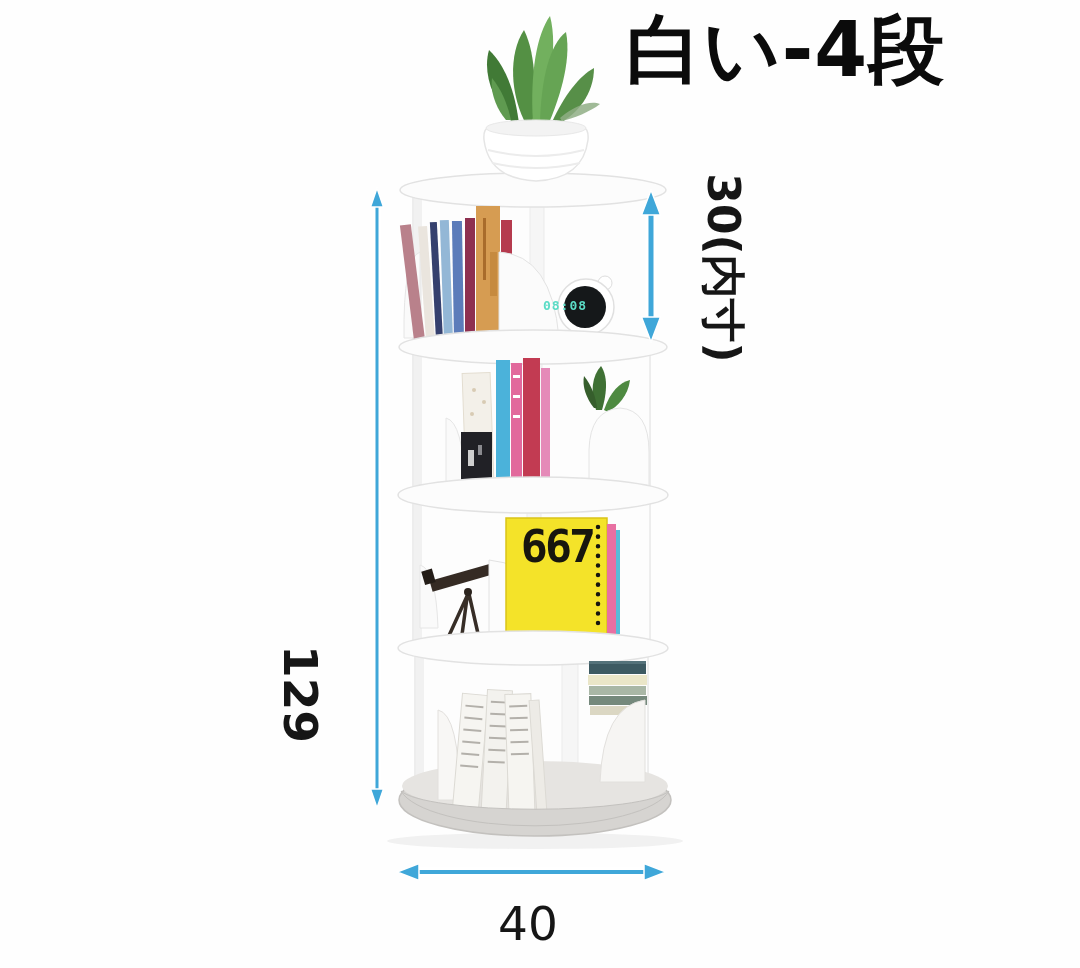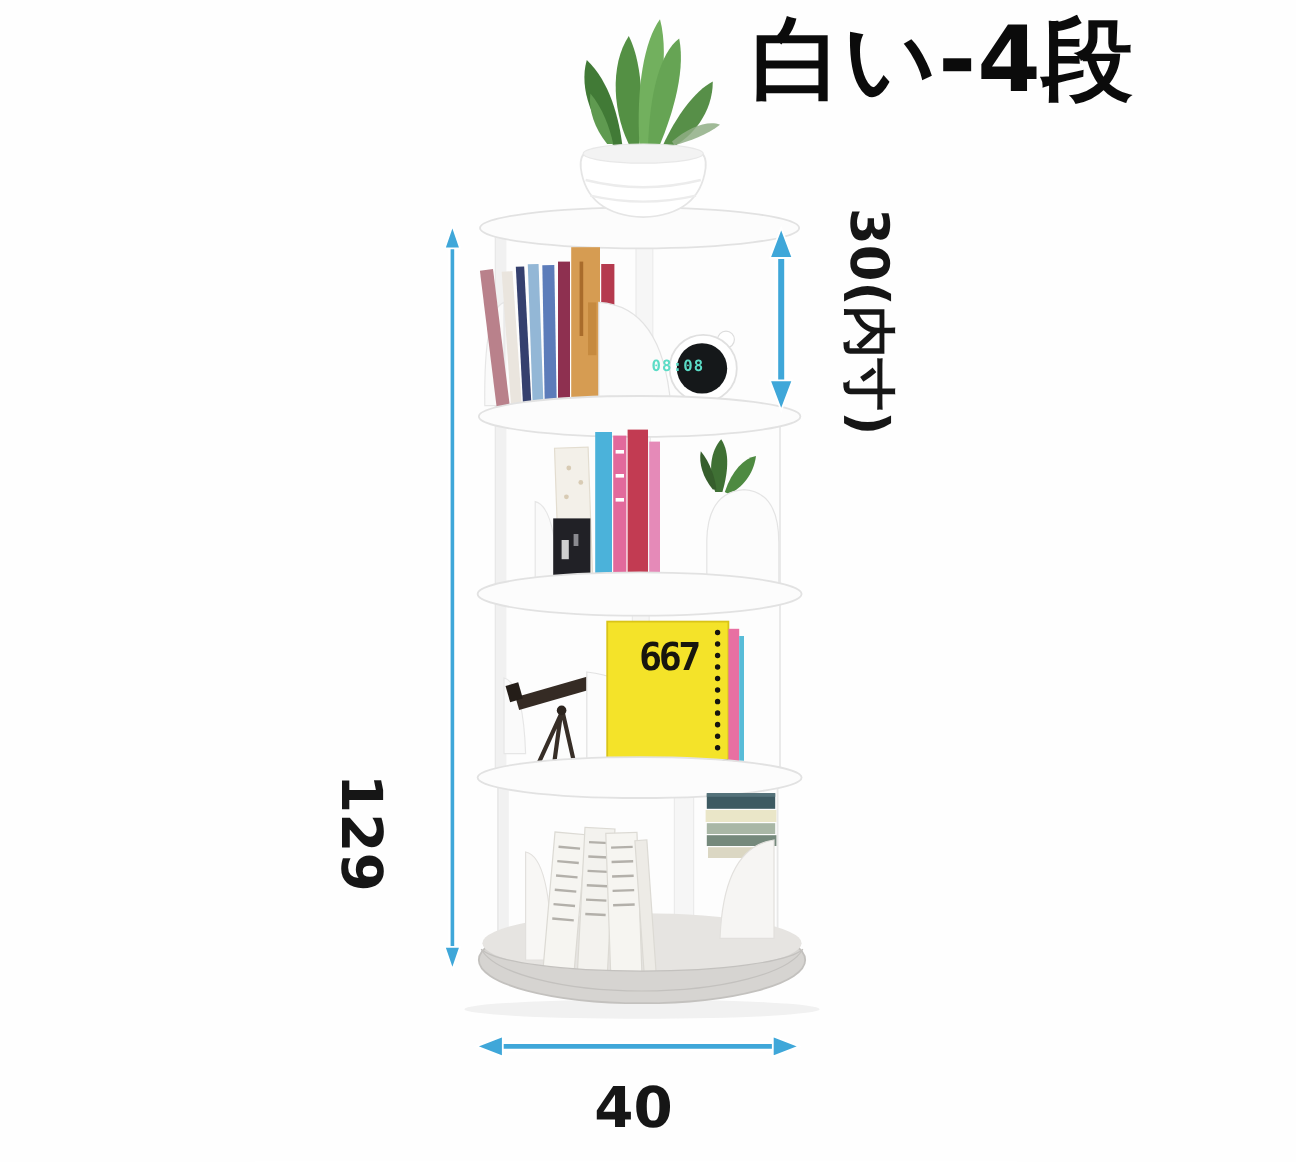--- a/index.html
+++ b/index.html
@@ -23,31 +23,31 @@
   .dim-height{
     left:240px;top:664px;width:120px;height:60px;line-height:60px;
     font-size:47px;font-weight:600;transform:rotate(90deg);
   }
   .dim-inner{
     left:606px;top:240px;width:234px;height:56px;line-height:56px;
     font-size:44px;font-weight:700;transform:rotate(90deg);white-space:nowrap;
   }
   .dim-width{
     left:486px;top:896px;width:84px;height:56px;line-height:56px;
-    font-size:47px;font-weight:700;
+    font-size:47px;font-weight:400;
   }
   .clock-time{
     left:540px;top:298px;width:50px;text-align:center;
     font-family:"DejaVu Sans Mono",monospace;
     font-size:13px;font-weight:700;color:#5bdcc6;letter-spacing:1px;
   }
   .yellow-book-numbers{
     left:513px;top:520px;width:88px;text-align:center;
     font-family:"DejaVu Sans Mono",monospace;
-    font-size:32px;font-weight:800;color:#17160e;
+    font-size:45px;font-weight:800;color:#17160e;
     line-height:54px;letter-spacing:-3px;
   }
 </style>
 </head>
 <body>
 
 <div class="canvas">
 
   <svg class="art" viewBox="0 0 1080 968">
 

